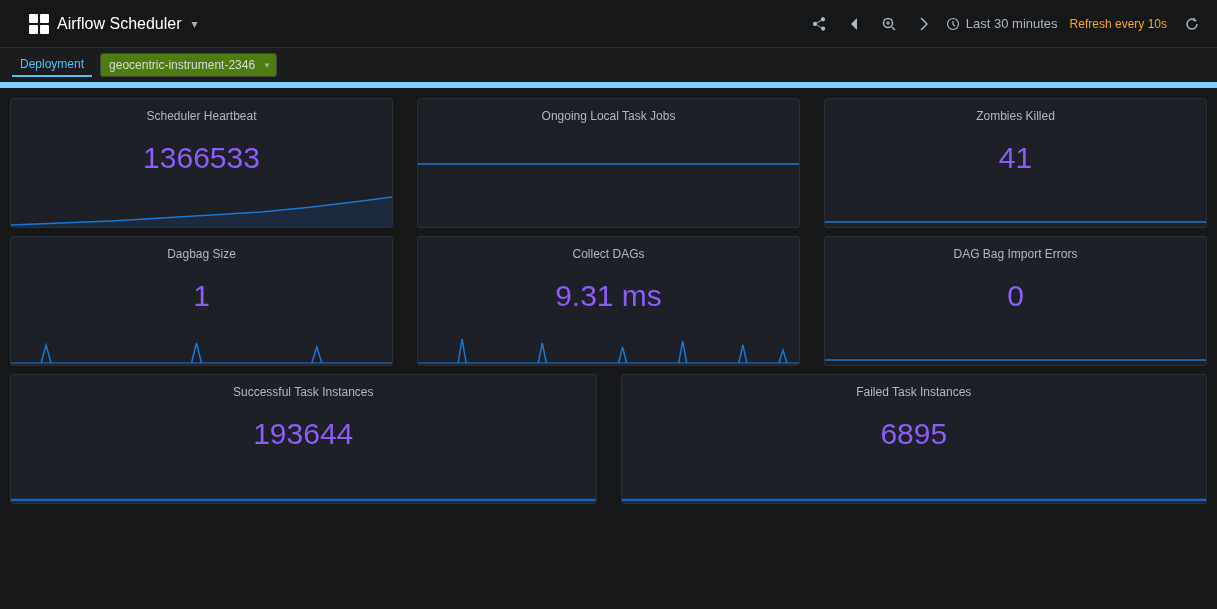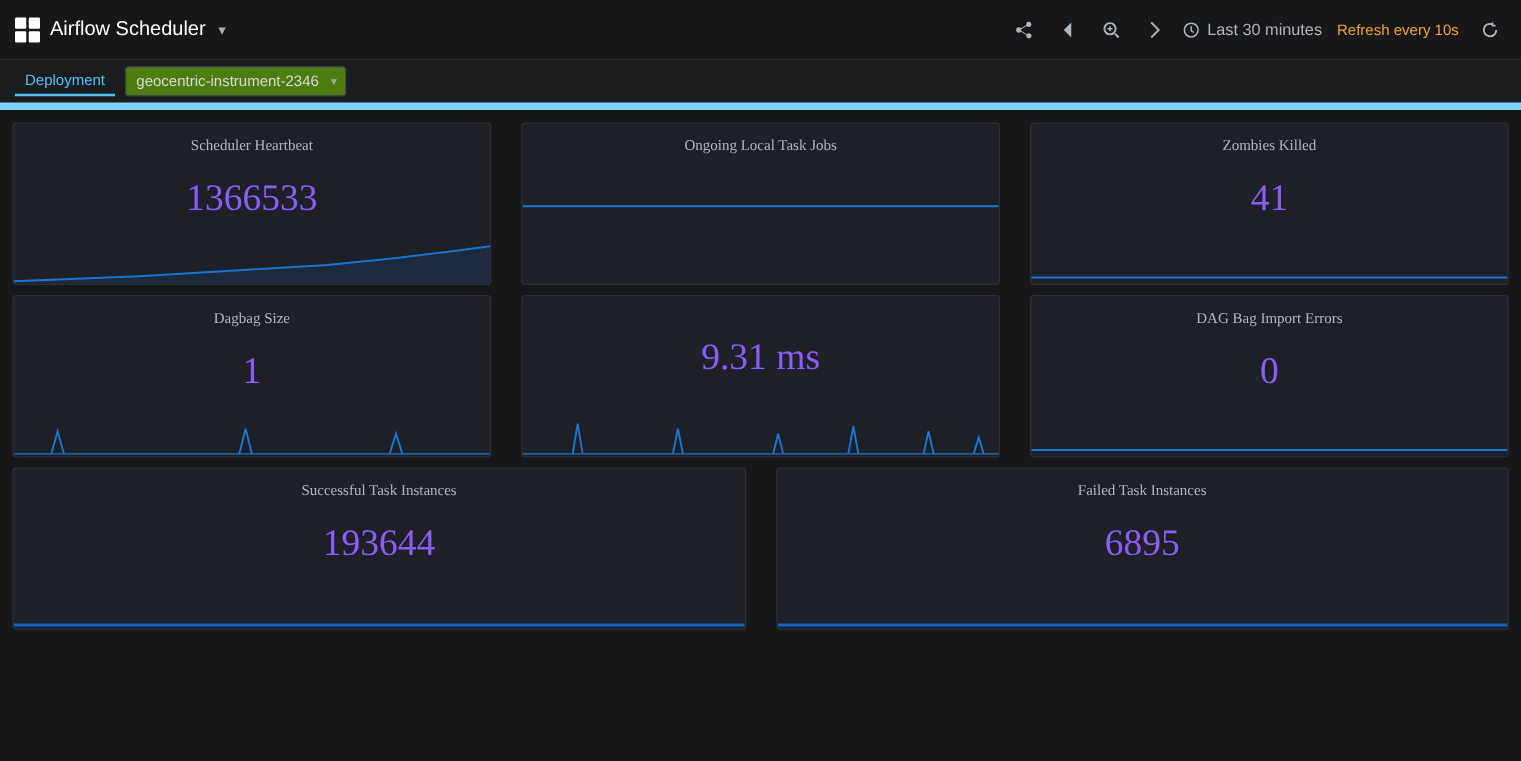--- a/index.html
+++ b/index.html
@@ -19,20 +19,21 @@
       height: 48px;
       display: flex;
       align-items: center;
       padding: 0 12px;
       justify-content: space-between;
     }
     .navbar-left {
       display: flex;
       align-items: center;
       gap: 8px;
+      margin-left: 17px;
     }
     .app-icon {
       display: grid;
       grid-template-columns: 1fr 1fr;
       gap: 2px;
       width: 20px;
       height: 20px;
     }
     .app-icon-cell {
       background: #fff;
@@ -123,21 +124,20 @@
     
     .dashboard {
       padding: 10px;
       display: grid;
       grid-template-rows: auto auto auto;
       gap: 8px;
     }
     .row {
       display: grid;
       gap: 24px;
-      font-family: Liberation Serif, serif;
     }
     .row-3 { grid-template-columns: 1fr 1fr 1fr; }
     .row-2 { grid-template-columns: 1fr 1fr; }
 
     
     .metric-card {
       background: #1e2028;
       border: 1px solid #2c2f33;
       border-radius: 3px;
       padding: 10px 12px 0 12px;
@@ -288,20 +288,21 @@
           <polyline points="30,38 35,20 40,38" fill="none" stroke="#1976d2" stroke-width="1.5"></polyline>
 
           <polyline points="180,38 185,18 190,38" fill="none" stroke="#1976d2" stroke-width="1.5"></polyline>
 
           <polyline points="300,38 305,22 310,38" fill="none" stroke="#1976d2" stroke-width="1.5"></polyline>
         </svg>
       </div>
     </div>
 
     <div class="metric-card">
+      <div class="metric-title">Collect DAGs</div>
       <div class="metric-value">9.31 ms</div>
       <div class="metric-chart">
         <svg class="chart" viewBox="0 0 380 40" preserveAspectRatio="none">
           <line x1="0" y1="38" x2="380" y2="38" stroke="#1976d2" stroke-width="1"></line>
 
           <polyline points="40,38 44,14 48,38" fill="none" stroke="#1976d2" stroke-width="1.5"></polyline>
           <polyline points="120,38 124,18 128,38" fill="none" stroke="#1976d2" stroke-width="1.5"></polyline>
           <polyline points="200,38 204,22 208,38" fill="none" stroke="#1976d2" stroke-width="1.5"></polyline>
           <polyline points="260,38 264,16 268,38" fill="none" stroke="#1976d2" stroke-width="1.5"></polyline>
           <polyline points="320,38 324,20 328,38" fill="none" stroke="#1976d2" stroke-width="1.5"></polyline>

